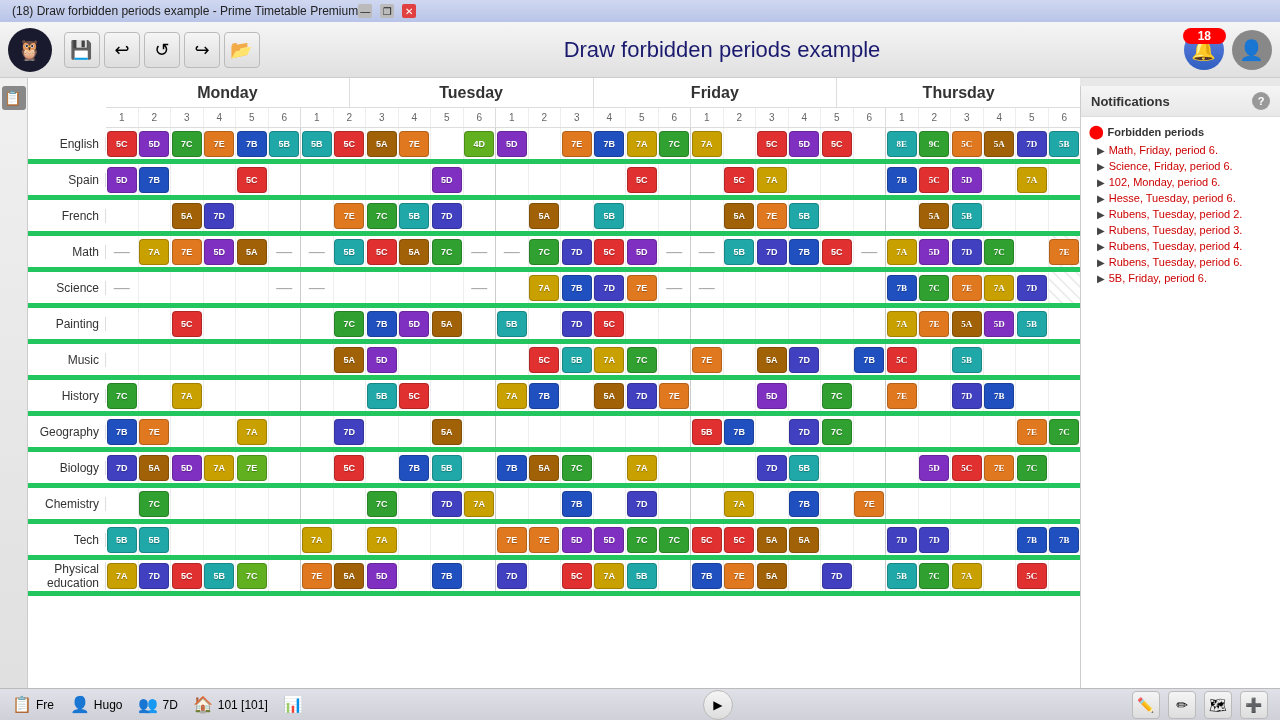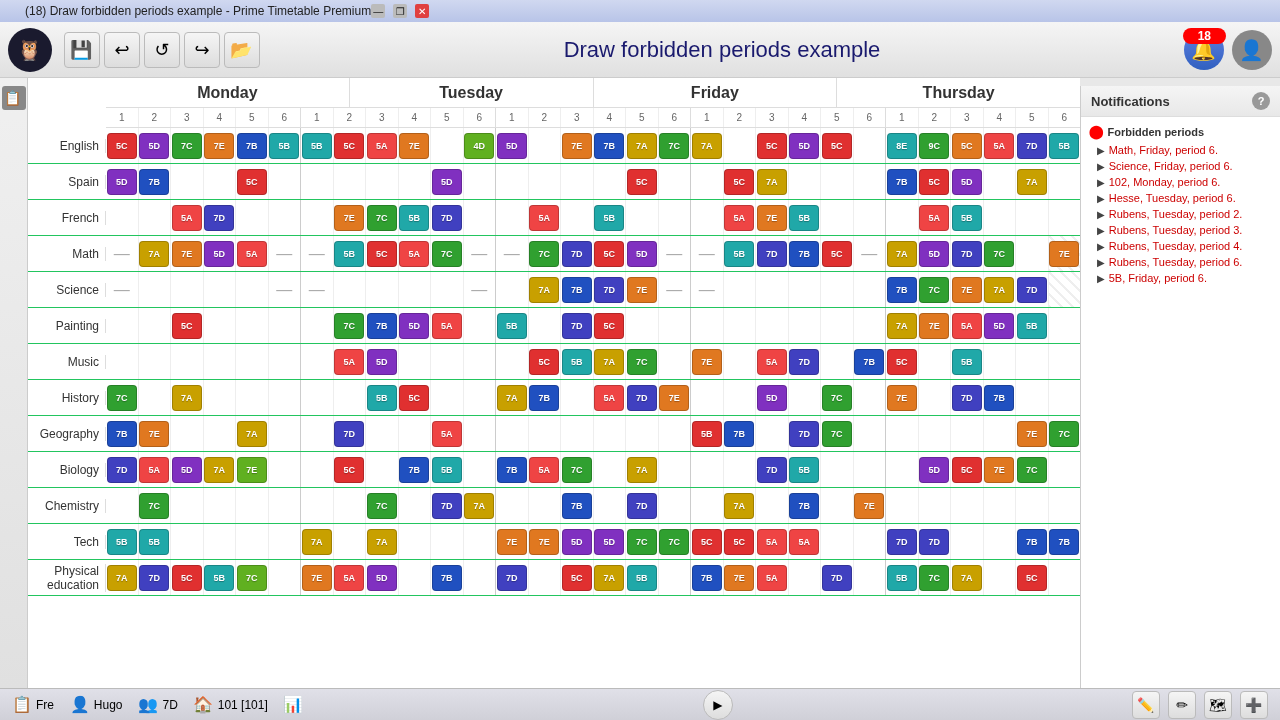--- a/index.html
+++ b/index.html
@@ -4,21 +4,21 @@
   <style>
     * { box-sizing: border-box; margin: 0; padding: 0; }
     body { font-family: Arial, sans-serif; background: #e8e8e8; width: 1280px; height: 720px; overflow: hidden; }
     
     
     #titlebar {
       background: linear-gradient(to bottom, #d0d8f0, #b8c4e8);
       height: 22px;
       display: flex;
       align-items: center;
-      padding: 0 25px;
+      padding: 0 12px;
       font-size: 12px;
       color: #222;
     }
     #titlebar-controls { display: flex; gap: 8px; }
     .title-btn { width: 14px; height: 14px; border-radius: 2px; background: #bbb; display: flex; align-items: center; justify-content: center; font-size: 10px; cursor: pointer; }
     
     
     #toolbar {
       background: linear-gradient(to bottom, #f5f5f5, #e0e0e0);
       height: 56px;
@@ -159,39 +159,39 @@
     .period-num:last-child { border-right: none; }
 
     
     #grid {
       overflow-y: auto;
       height: calc(100% - 50px);
     }
     .grid-row {
       display: flex;
       height: 36px;
-      border-bottom: 1px solid #22c55e;
+      border-bottom: 5px solid #22c55e;
       align-items: center;
     }
     .row-label {
       width: 78px;
       min-width: 78px;
       font-size: 12px;
       color: #333;
       padding: 0 6px;
       text-align: right;
       border-right: 1px solid #ddd;
     }
     .day-cells {
       flex: 1;
       display: flex;
       height: 100%;
       border-right: 1px solid #ccc;
     }
-    .day-cells:last-child { border-right: none; }
+    .day-cells:last-child { border-right: none; font-family: Liberation Serif, serif; }
     .cell {
       flex: 1;
       display: flex;
       align-items: center;
       justify-content: center;
       border-right: 1px solid #eee;
       height: 100%;
       position: relative;
     }
     .cell:last-child { border-right: none; }
@@ -286,21 +286,21 @@
 
     
     .c-red { background: #e03030; }
     .c-orange { background: #e07820; }
     .c-yellow { background: #c8a000; }
     .c-green { background: #30a030; }
     .c-blue { background: #2050c0; }
     .c-purple { background: #8030c0; }
     .c-cyan { background: #20a8a8; }
     .c-lime { background: #60b020; }
-    .c-teal { background: #ef4444; }
+    .c-teal { background: #a16207; }
     .c-indigo { background: #4040c0; }
     
     .dash { color: #aaa; font-size: 16px; }
 
     
     .forbidden-cell {
       background: repeating-linear-gradient(
         45deg,
         rgba(200,200,200,0.3),
         rgba(200,200,200,0.3) 2px,

